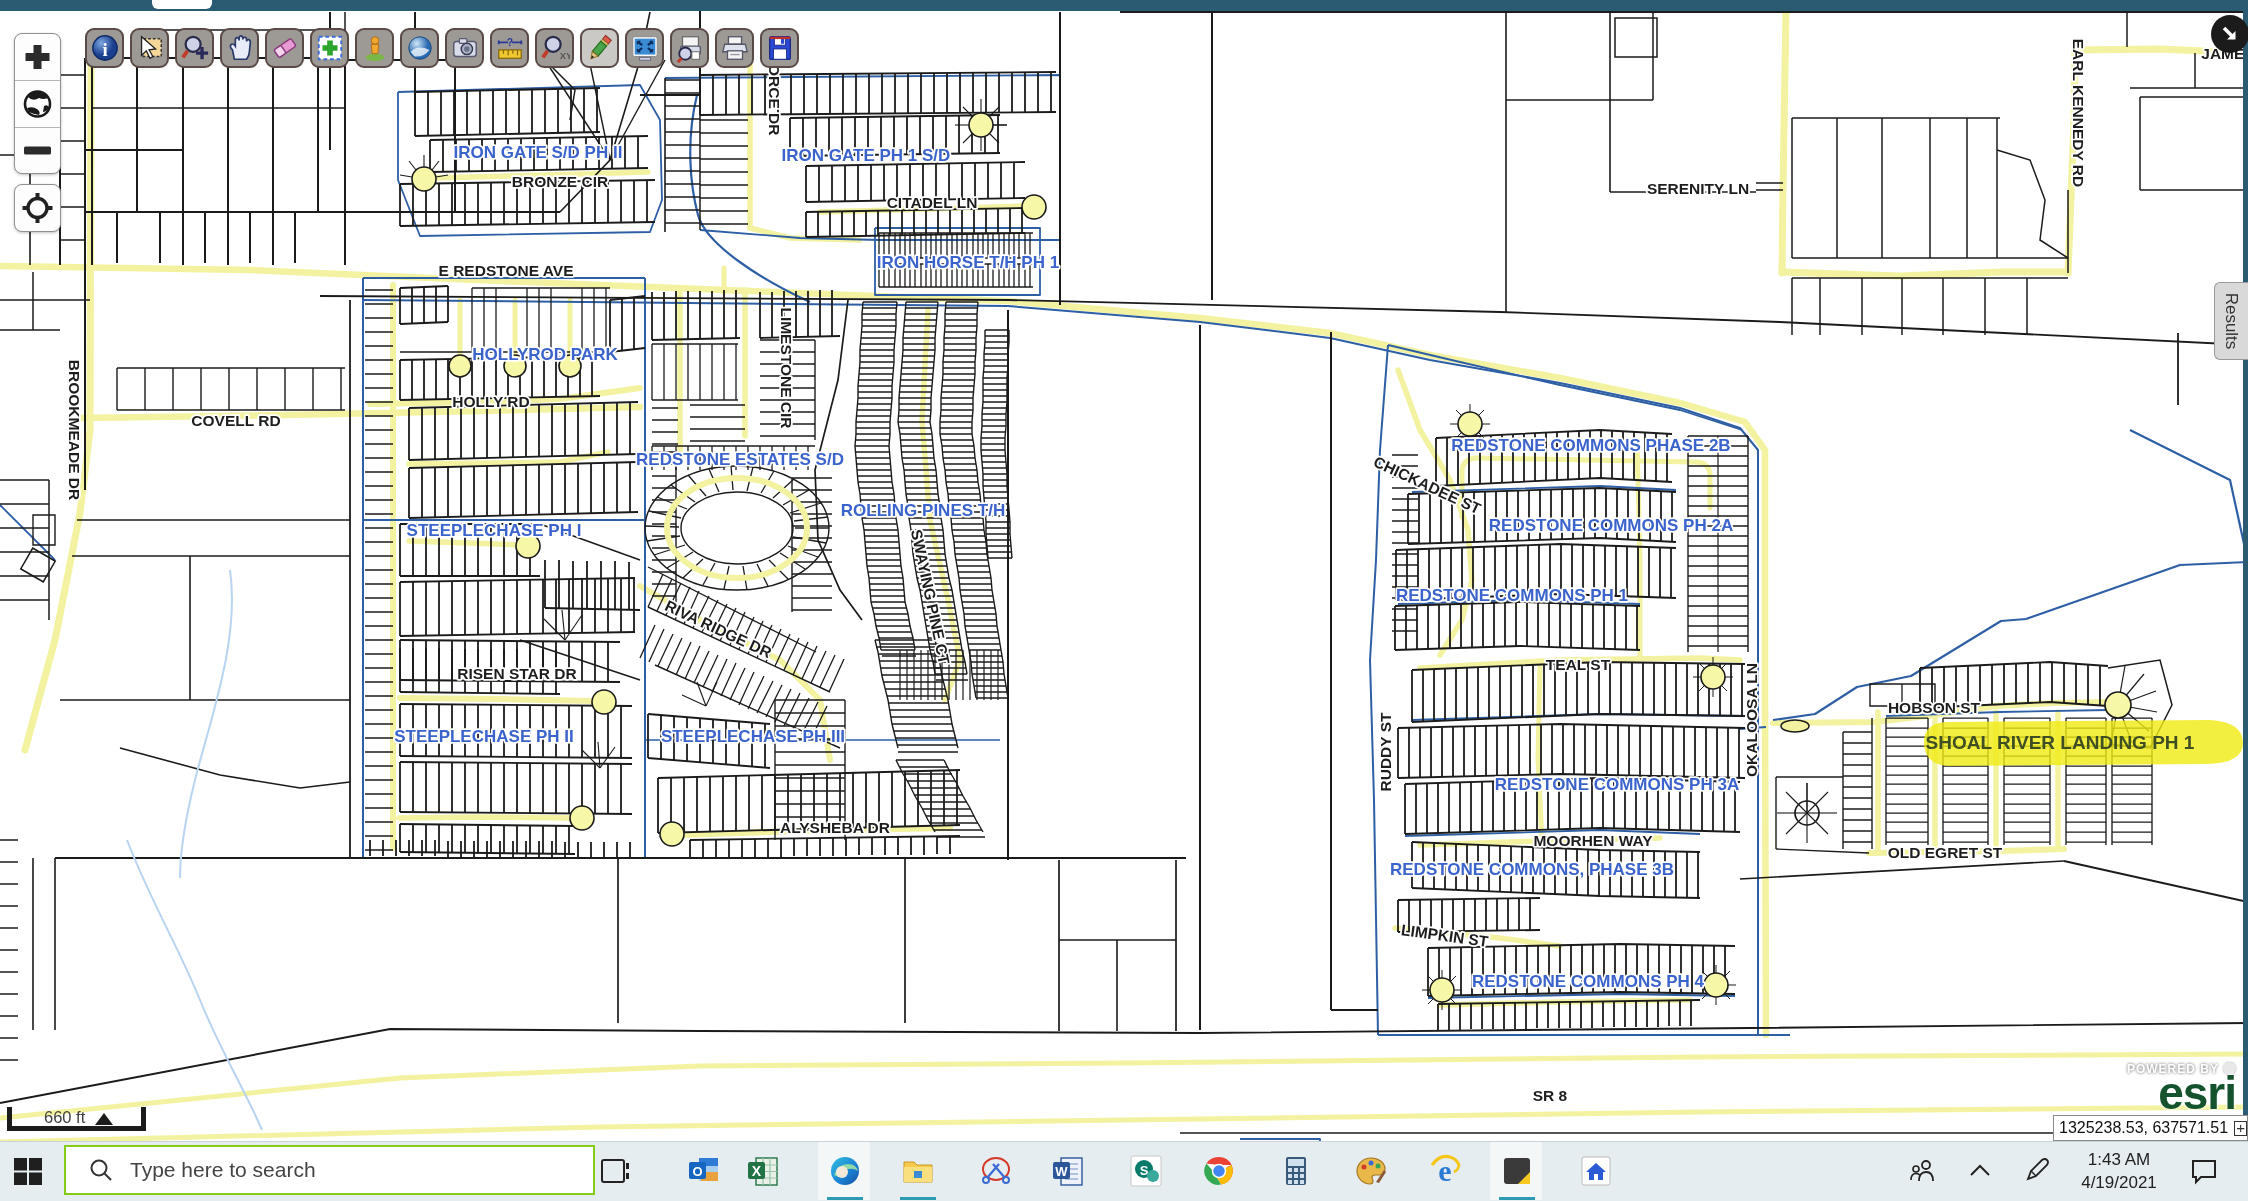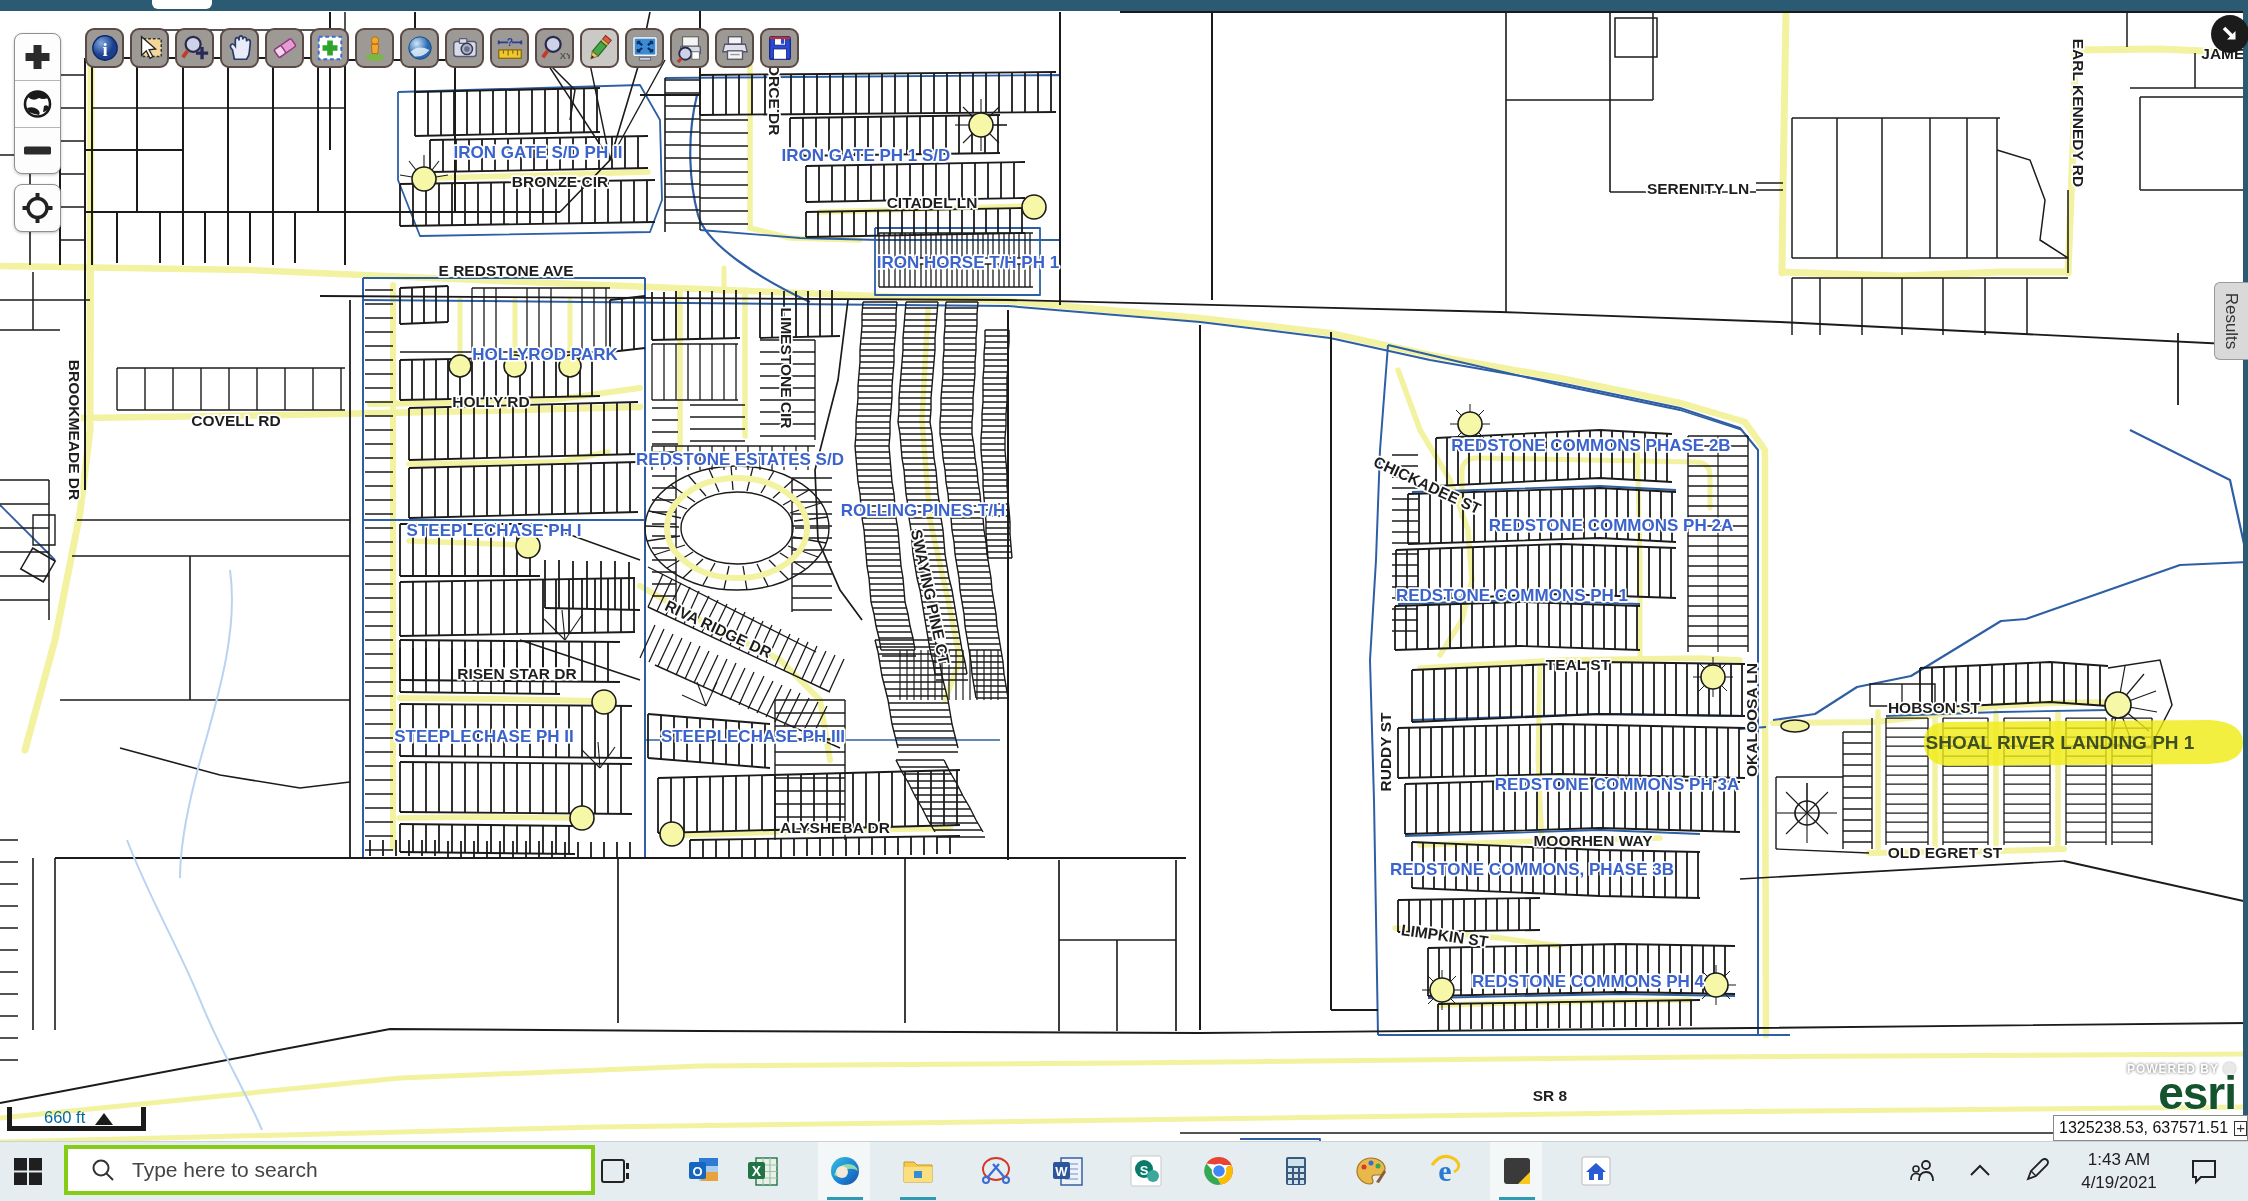--- a/index.html
+++ b/index.html
@@ -11,29 +11,29 @@
 #toptab{position:absolute;left:152px;top:0;width:60px;height:9px;background:#fff;border-radius:0 0 6px 6px}
 .tbtn{position:absolute;top:28px;width:39px;height:40px;background:#9d9a96;border:2px solid #5a4a46;border-radius:9px;display:flex;align-items:center;justify-content:center}
 .tbtn.sel{background:#cbc9c5}
 #zoomg1{position:absolute;left:14px;top:33px;width:47px;height:141px;background:#fdfdfd;border:1px solid #909090;border-radius:8px;box-shadow:0 1px 3px rgba(0,0,0,.25)}
 #zoomg1 .zdiv{position:absolute;left:0;width:100%;height:1px;background:#b5b5b5}
 #zoomg2{position:absolute;left:14px;top:184px;width:47px;height:48px;background:#fdfdfd;border:1px solid #909090;border-radius:8px;box-shadow:0 1px 3px rgba(0,0,0,.25)}
 #results{position:absolute;right:0;top:282px;width:34px;height:78px;background:#d9d9d9;border:1px solid #9a9a9a;border-right:none;border-radius:6px 0 0 6px;display:flex;align-items:center;justify-content:center}
 #results span{transform:rotate(90deg);white-space:nowrap;font-size:17px;color:#333}
 #rightstrip{position:absolute;right:0;top:0;width:5px;height:1201px;background:#2a5b72}
 #scalebar{position:absolute;left:7px;top:1107px;width:139px;height:24px;border-left:5px solid #1b1b1b;border-right:5px solid #1b1b1b;border-bottom:5px solid #1b1b1b}
-#scalebar .stxt{position:absolute;left:32px;top:1px;font-size:16.5px;color:#0369a1;font-family:"Liberation Sans",sans-serif}
+#scalebar .stxt{position:absolute;left:32px;top:1px;font-size:16.5px;color:#404040;font-family:"Liberation Sans",sans-serif}
 #scalebar .tri{position:absolute;left:83px;top:6px;width:0;height:0;border-left:9px solid transparent;border-right:9px solid transparent;border-bottom:12px solid #1b1b1b}
 #esri{position:absolute;right:12px;top:1062px;text-align:right;pointer-events:none}
 #esri .pb{font-size:12px;letter-spacing:1px;color:#fff;text-shadow:0 0 3px #999,0 0 3px #999;font-weight:bold}
 #esri .es{font-size:46px;font-weight:bold;color:#14532d;text-shadow:0 0 2px #fff,0 0 4px #fff;line-height:34px;letter-spacing:-1px}
 #coords{position:absolute;left:2053px;top:1115px;width:195px;height:26px;background:#fff;border:1px solid #8a8a8a;font-size:16px;color:#111;display:flex;align-items:center;padding-left:5px;white-space:nowrap}
 #coords .plus{margin-left:6px;font-size:15px;border:1.5px solid #333;width:15px;height:15px;line-height:12px;text-align:center;color:#333}
 #taskbar{position:absolute;left:0;top:1141px;width:2248px;height:60px;background:#e6edf0;border-top:1px solid #c9d4d8}
-#searchbox{position:absolute;left:64px;top:1145px;width:531px;height:50px;background:#fff;border:4px solid #84cc16;display:flex;align-items:center}
+#searchbox{position:absolute;left:64px;top:1145px;width:531px;height:50px;background:#fff;border:2px solid #84cc16;display:flex;align-items:center}
 #searchbox .mag{margin-left:22px;margin-right:16px}
 #searchbox .stext{font-size:21px;color:#444}
 .tico{position:absolute;top:1153px;width:36px;height:36px;display:flex;align-items:center;justify-content:center}
 .appind{position:absolute;top:1197px;height:3px;background:#2e9bb5}
 .apphl{position:absolute;top:1142px;height:58px;background:rgba(255,255,255,.55)}
 #clock{position:absolute;left:2064px;top:1148px;width:110px;text-align:center;font-size:17px;color:#222;line-height:23px}
 </style></head><body>
 <div id="page">
 <svg id="map" width="2248" height="1201" viewBox="0 0 2248 1201">
 <rect width="2248" height="1201" fill="#ffffff"></rect>

